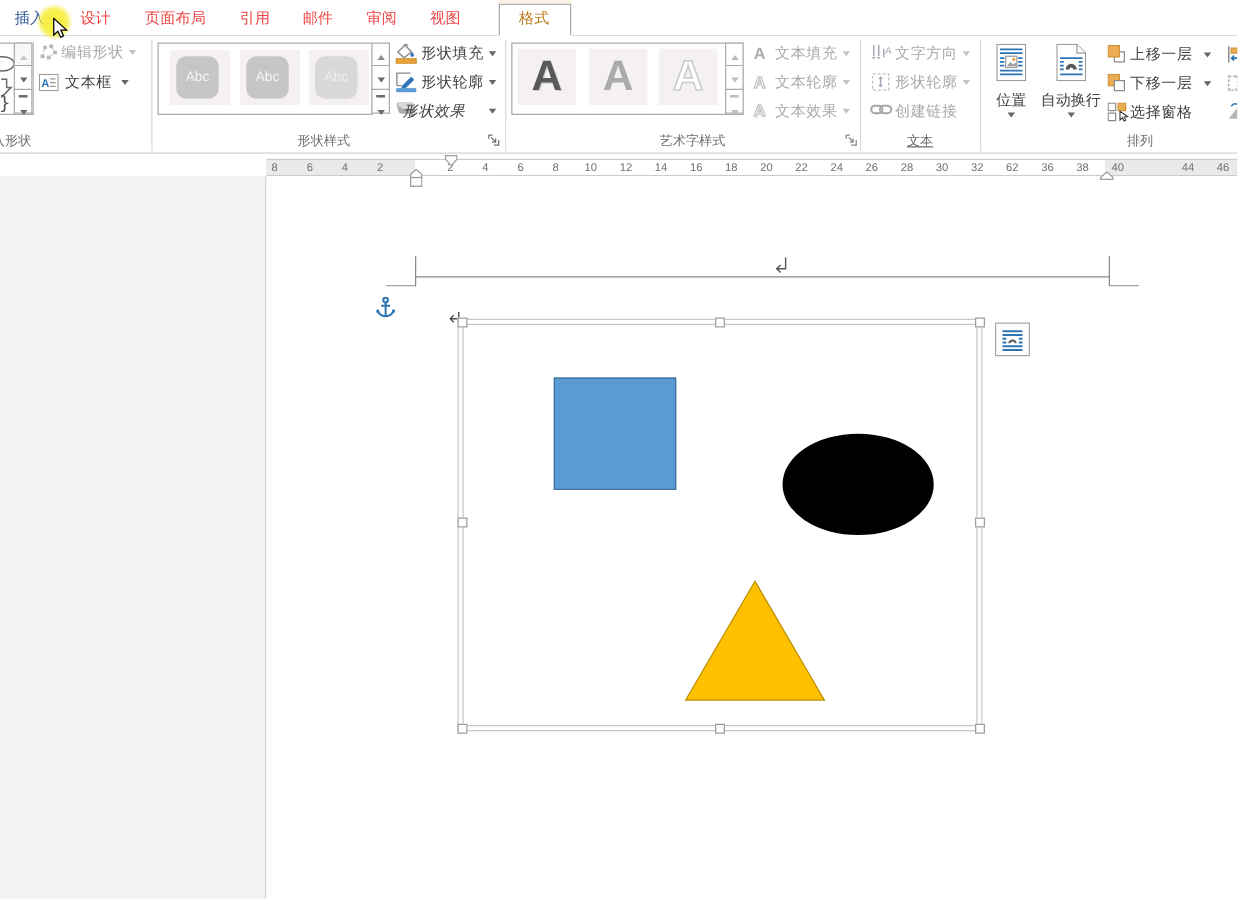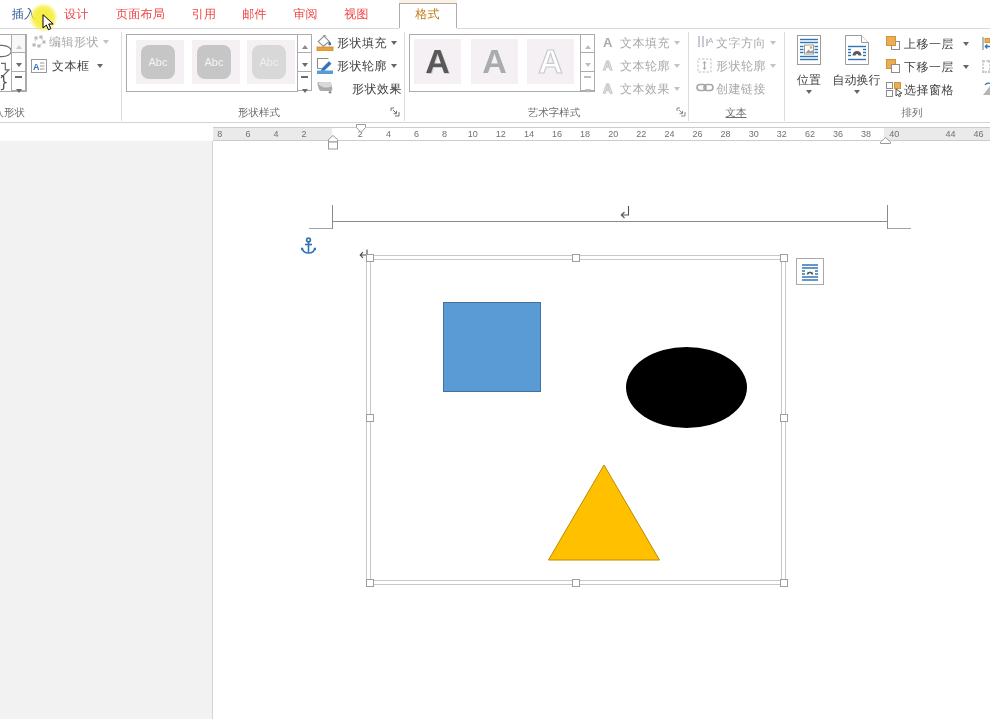--- a/index.html
+++ b/index.html
@@ -162,21 +162,21 @@
       <rect x="1" y="13.5" width="16" height="3.5" fill="#5b9bd5" style="fill: rgb(91, 155, 213);"></rect>
     </svg>
     <div class="btnlabel" style="left:337px;top:36.5px;">形状轮廓</div>
     <div class="dd" style="left:394px;top:37px;"></div>
 
     <svg class="abs" style="left:316px;top:52px;" width="18" height="14">
       <path d="M5,1 h8 q2,0 2.4,2 l1,5 q0.2,2 -2,2 h-9 q-2,0 -2.6,-2 l-1.4,-5 q-0.4,-2 1.6,-2 Z" fill="#ababab"></path>
       <path d="M5,1 h8 q2,0 2.4,2 l0.4,2 q-4,2.4 -9,1 q-3,-0.8 -4.6,-3 q0.2,-2 2.8,-2 Z" fill="#d9d9d9"></path>
       <path d="M14.5,9.8 l1.2,1.6 q-0.6,1.2 -2.2,1.2 l-1.4,-1.6 Z" fill="#8f8f8f"></path>
     </svg>
-    <div class="btnlabel" style="left:352px;top:59.5px;">形状效果</div>
+    <div class="btnlabel" style="left:322px;top:59.5px;font-style:italic;">形状效果</div>
     <div class="dd" style="left:394px;top:60px;"></div>
     <svg class="abs" style="left:390px;top:78px;" width="10" height="10">
       <path d="M9,5 v4 h-4 M1,1 h3 M1,1 v3 M3,3 l3.5,3.5 M6.5,3.8 v2.9 h-2.9" fill="none" stroke="#707070" stroke-width="1"></path>
     </svg>
     <div class="glabel" style="left:259px;">形状样式</div>
 
     <div class="gallerybox" style="left:409px;top:5px;width:186px;height:58px;">
       <div class="wtile" style="left:4px;top:4px;"><span class="wa a1">A</span></div>
       <div class="wtile" style="left:61px;top:4px;"><span class="wa a2">A</span></div>
       <div class="wtile" style="left:117px;top:4px;"><span class="wa a3">A</span></div>

